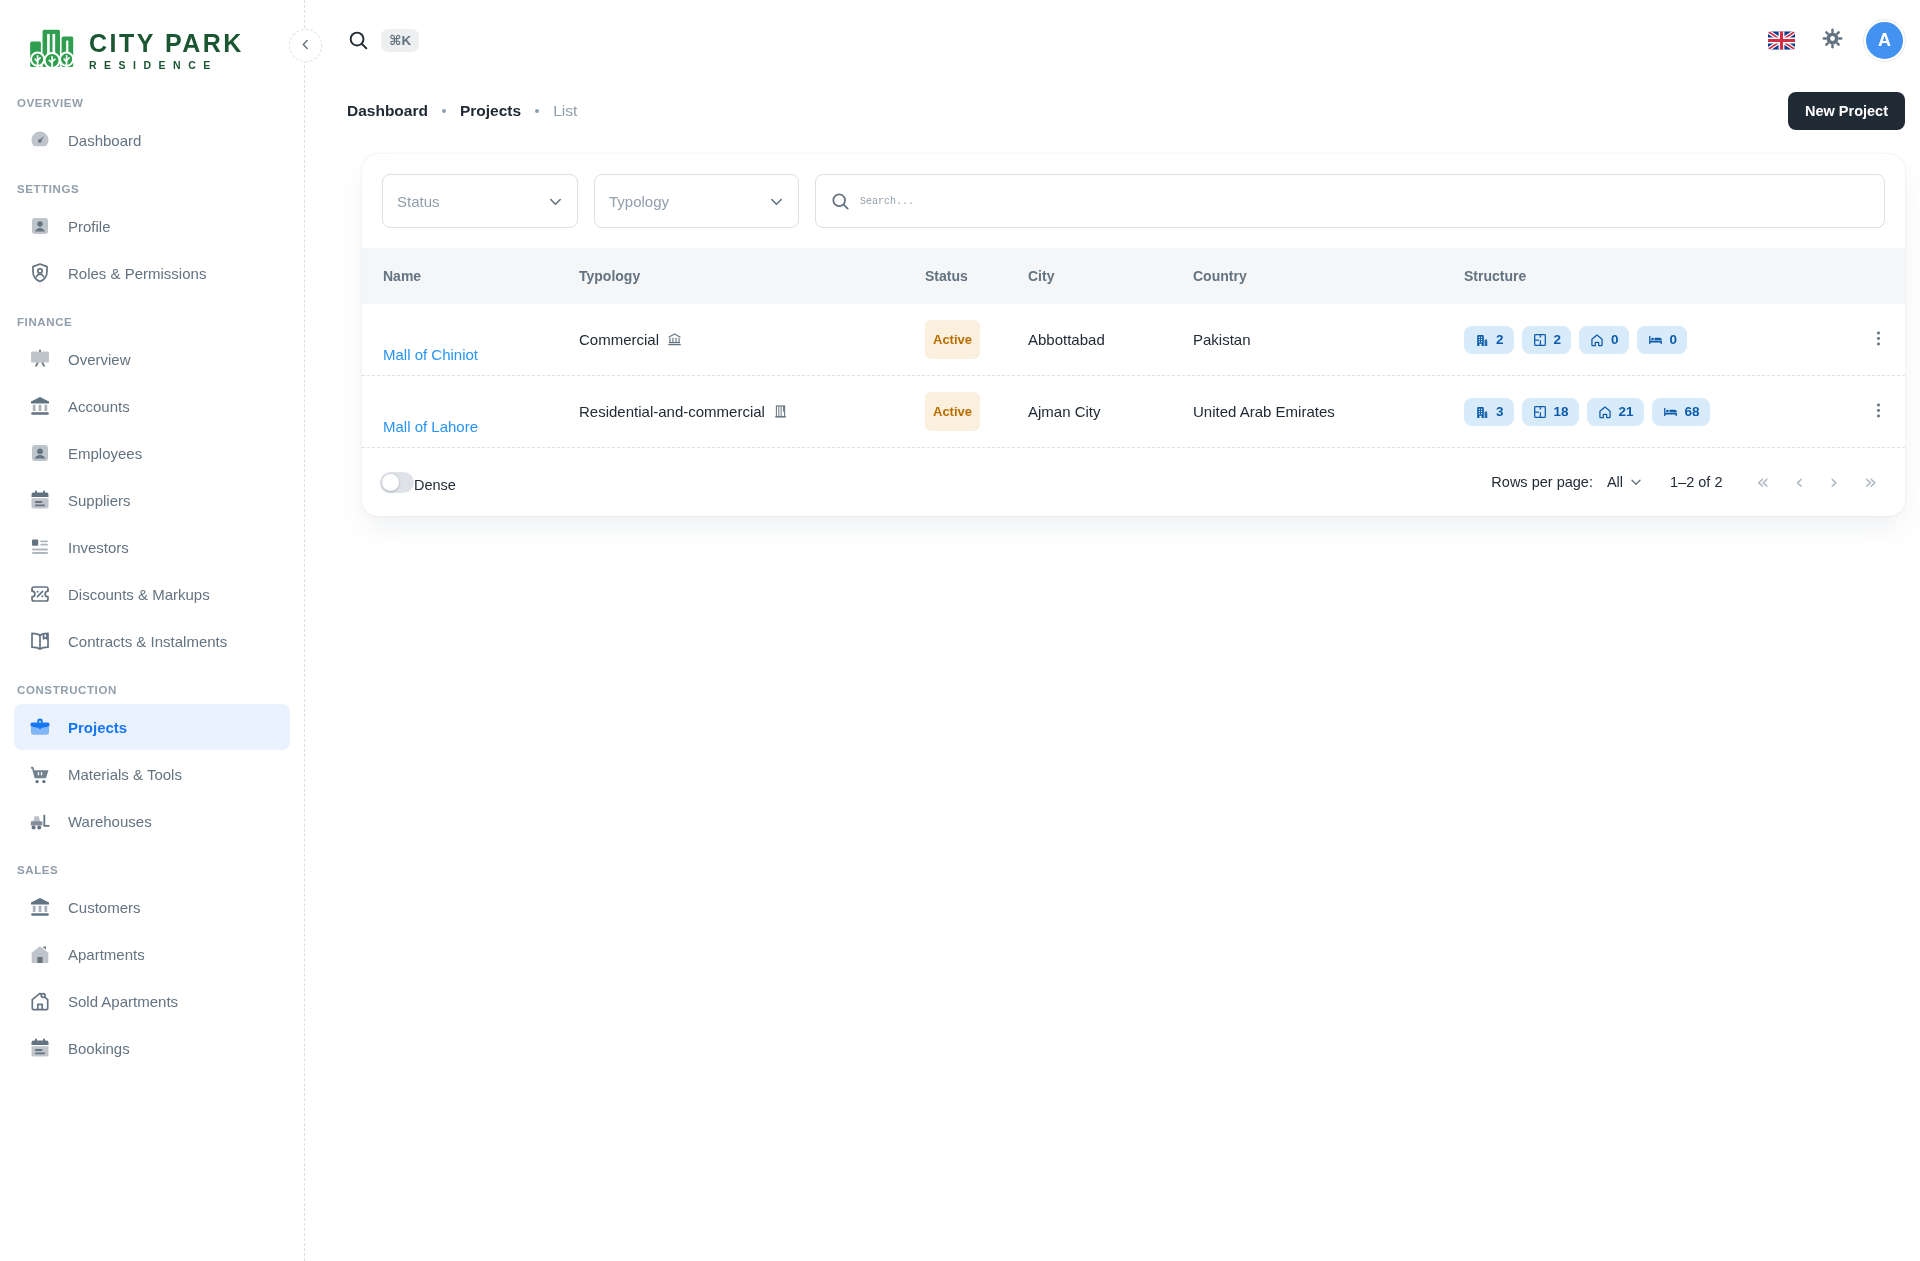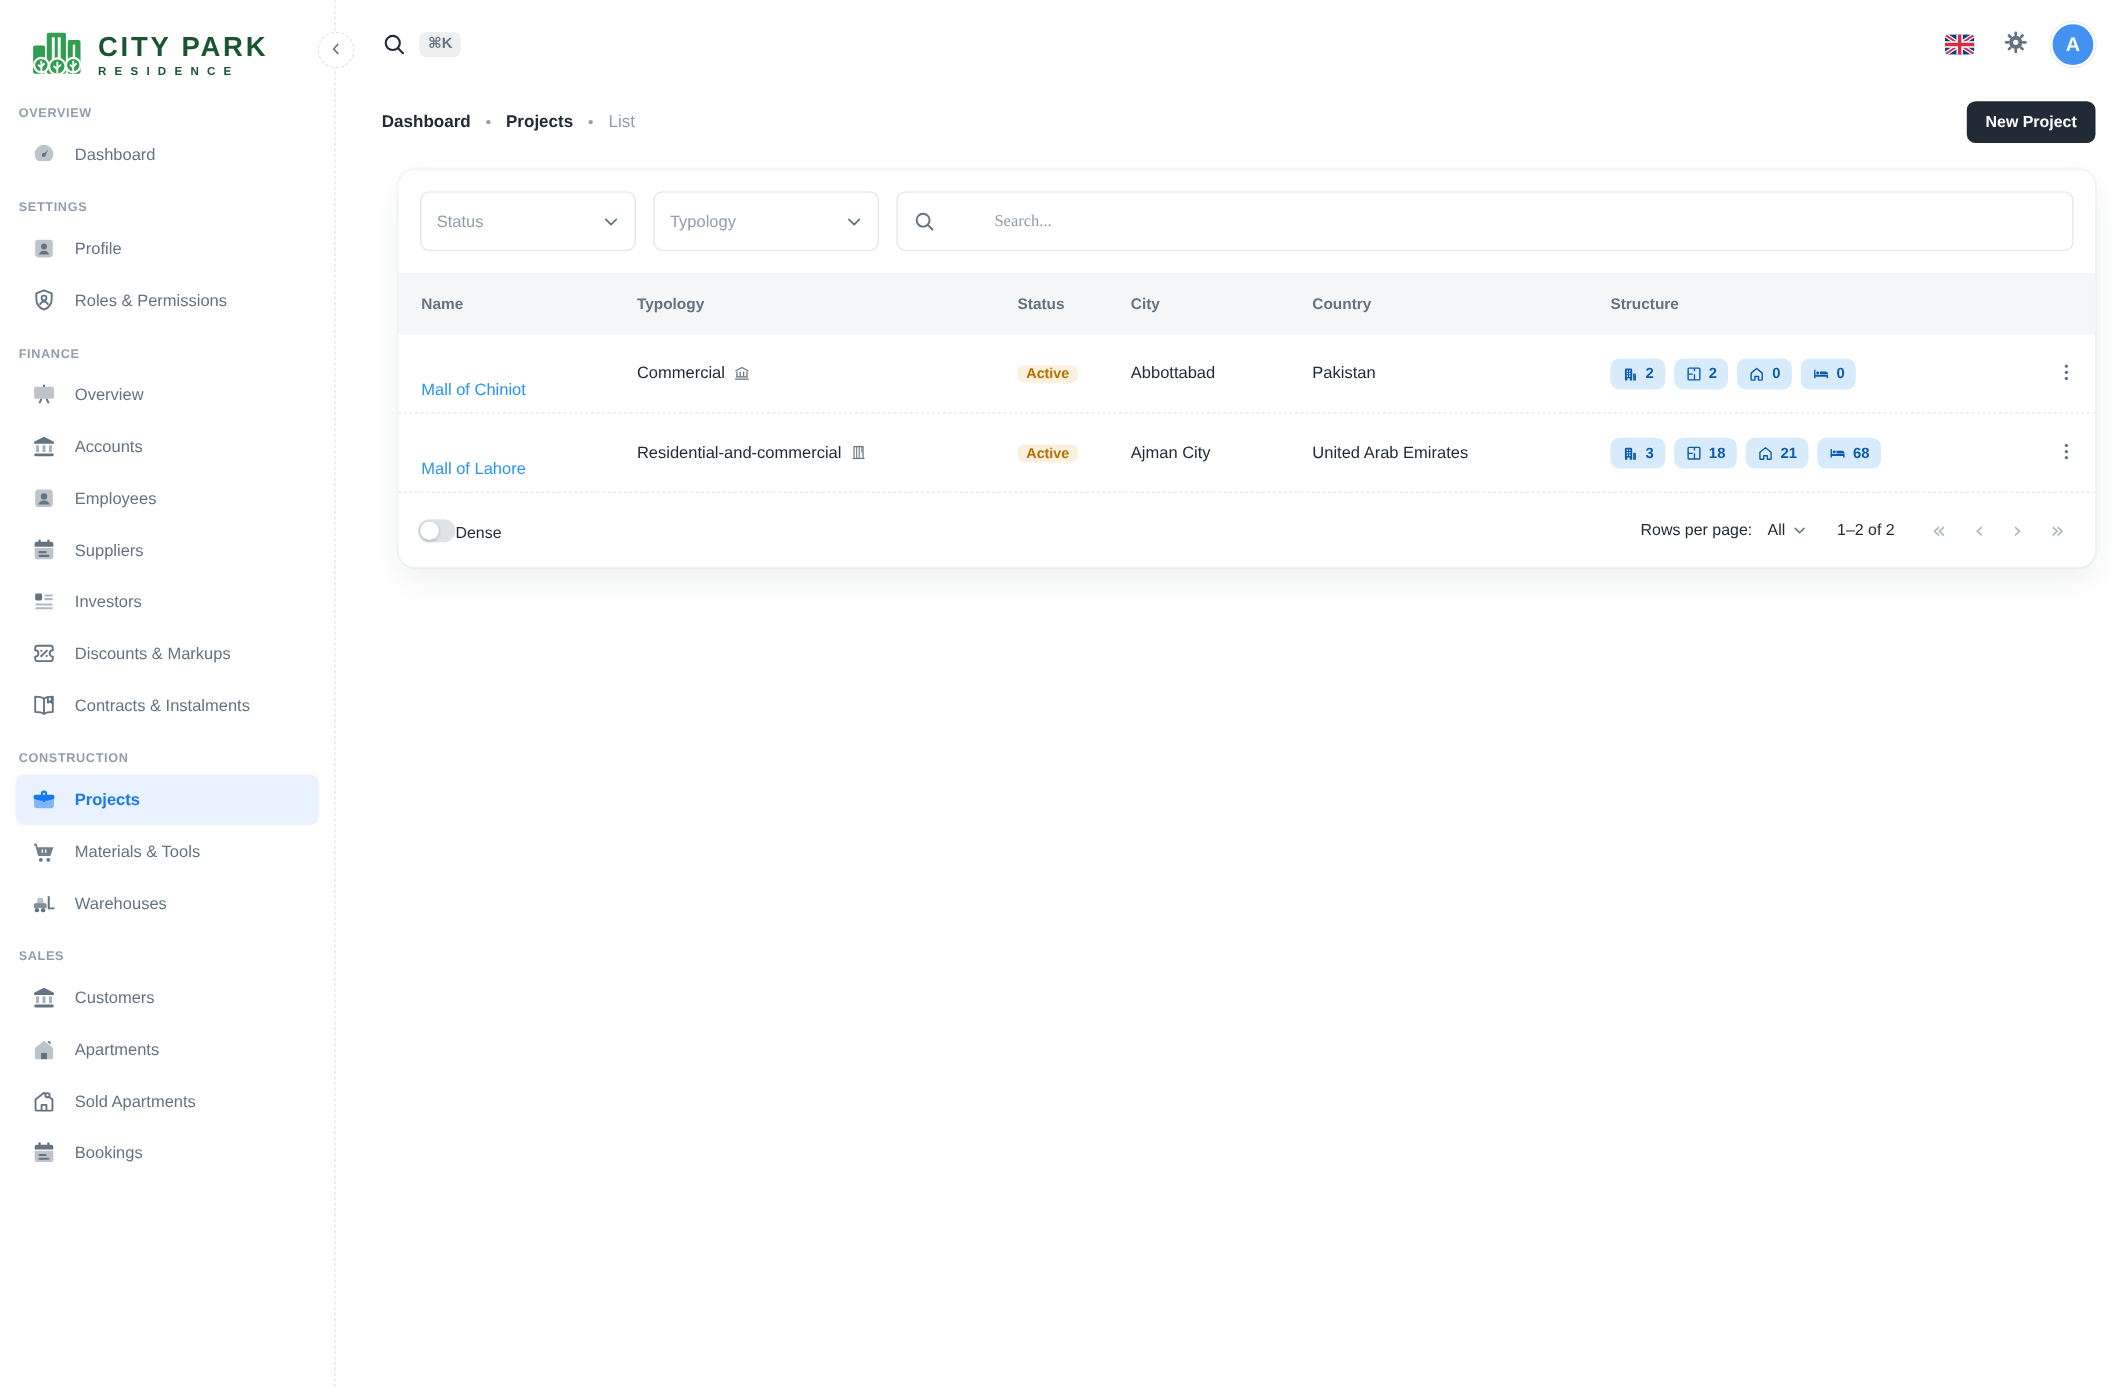--- a/index.html
+++ b/index.html
@@ -113,37 +113,37 @@
   }
   .select-box.typology{width:205px;}
   .select-label{font-size:15px;color:var(--text-disabled);}
   .select-box .icon{color:var(--text-secondary);display:flex;}
   .search-box{
     flex:1;display:flex;align-items:center;gap:9px;height:54px;
     border:1px solid var(--divider);border-radius:8px;padding:0 14px;
   }
   .search-box .icon{color:var(--text-secondary);display:flex;}
   .search-box input{
-    border:none;outline:none;flex:1;font-family:Liberation Serif, serif;font-size:15px;color:var(--text-primary);margin-left:44px;
+    border:none;outline:none;flex:1;font-family:Liberation Mono, monospace;font-size:10px;color:var(--text-primary);
   }
   .search-box input::placeholder{color:var(--text-disabled);}
 
   .grid-row{
     display:grid;
     grid-template-columns:196px 346px 103px 165px 271px 1fr 52px;
     align-items:center;padding:0 8px 0 21px;
   }
   .thead{background:#F4F6F8;height:56px;}
   .th{font-size:14px;font-weight:600;color:var(--text-secondary);}
   .trow{min-height:72px;border-bottom:1px dashed rgba(145,158,171,.3);font-size:15px;}
   .cell-name{color:var(--link-blue);cursor:pointer;font-weight:400;margin-top:29px;}
   .cell-typology{display:flex;align-items:center;gap:7px;color:var(--text-primary);}
   .cell-typology .icon{color:var(--text-secondary);display:flex;}
   .badge{
-    display:inline-flex;align-items:center;height:16px;padding:0 8px;
+    display:inline-flex;align-items:center;height:39px;padding:0 8px;
     border-radius:6px;background:var(--badge-bg);color:var(--badge-text);
     font-size:13px;font-weight:700;
   }
   .chips{display:flex;align-items:center;gap:8px;}
   .chip{
     display:inline-flex;align-items:center;gap:6px;height:28px;padding:0 10px;
     border-radius:8px;background:var(--chip-bg);color:var(--chip-text);
     font-size:13.5px;font-weight:700;
   }
   .chip .icon{display:flex;}

